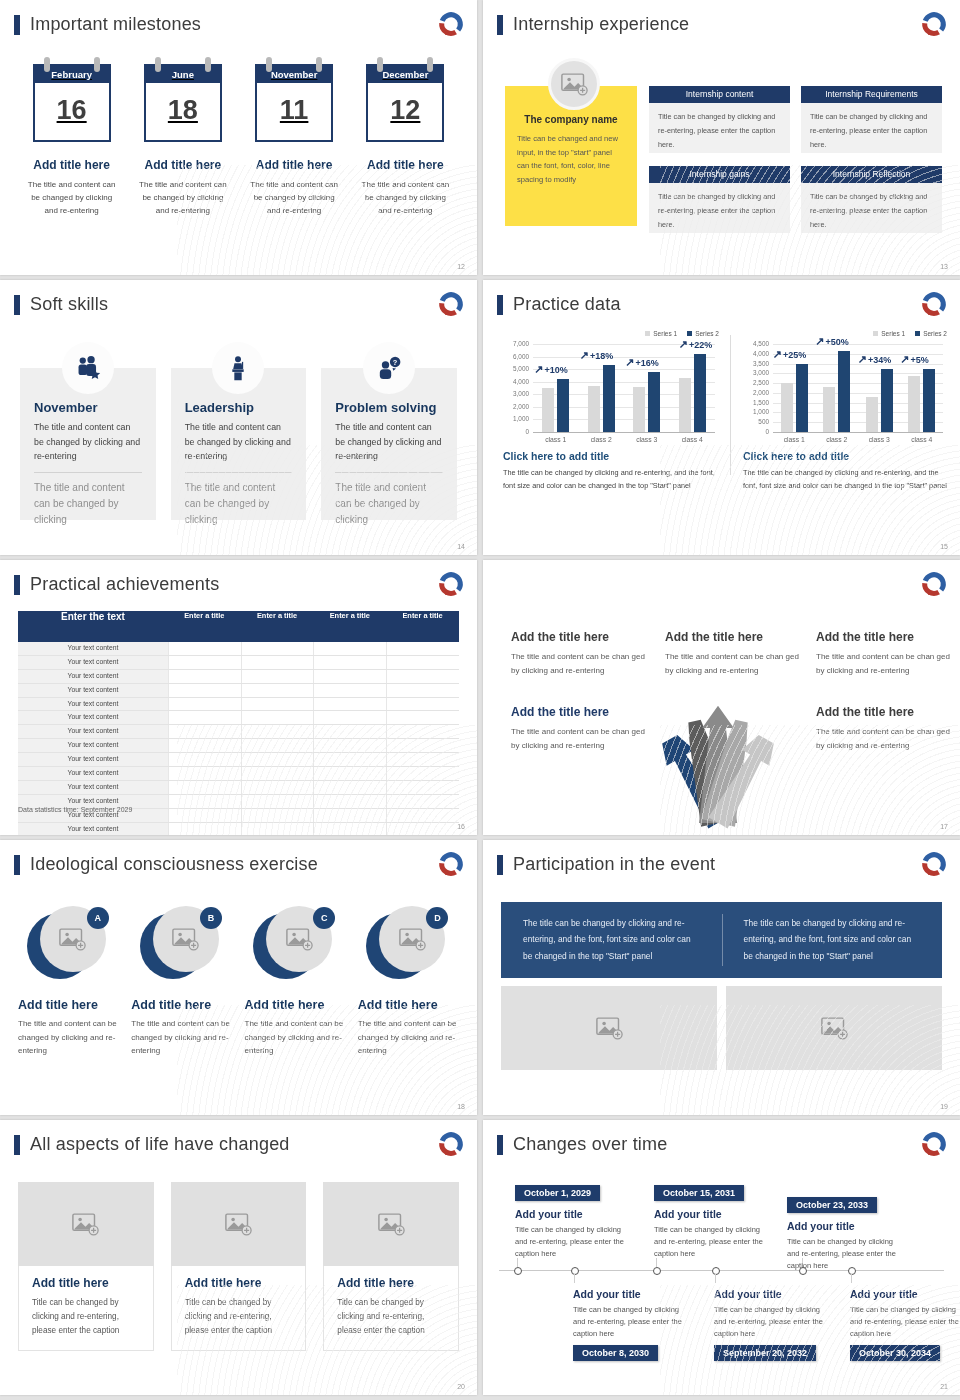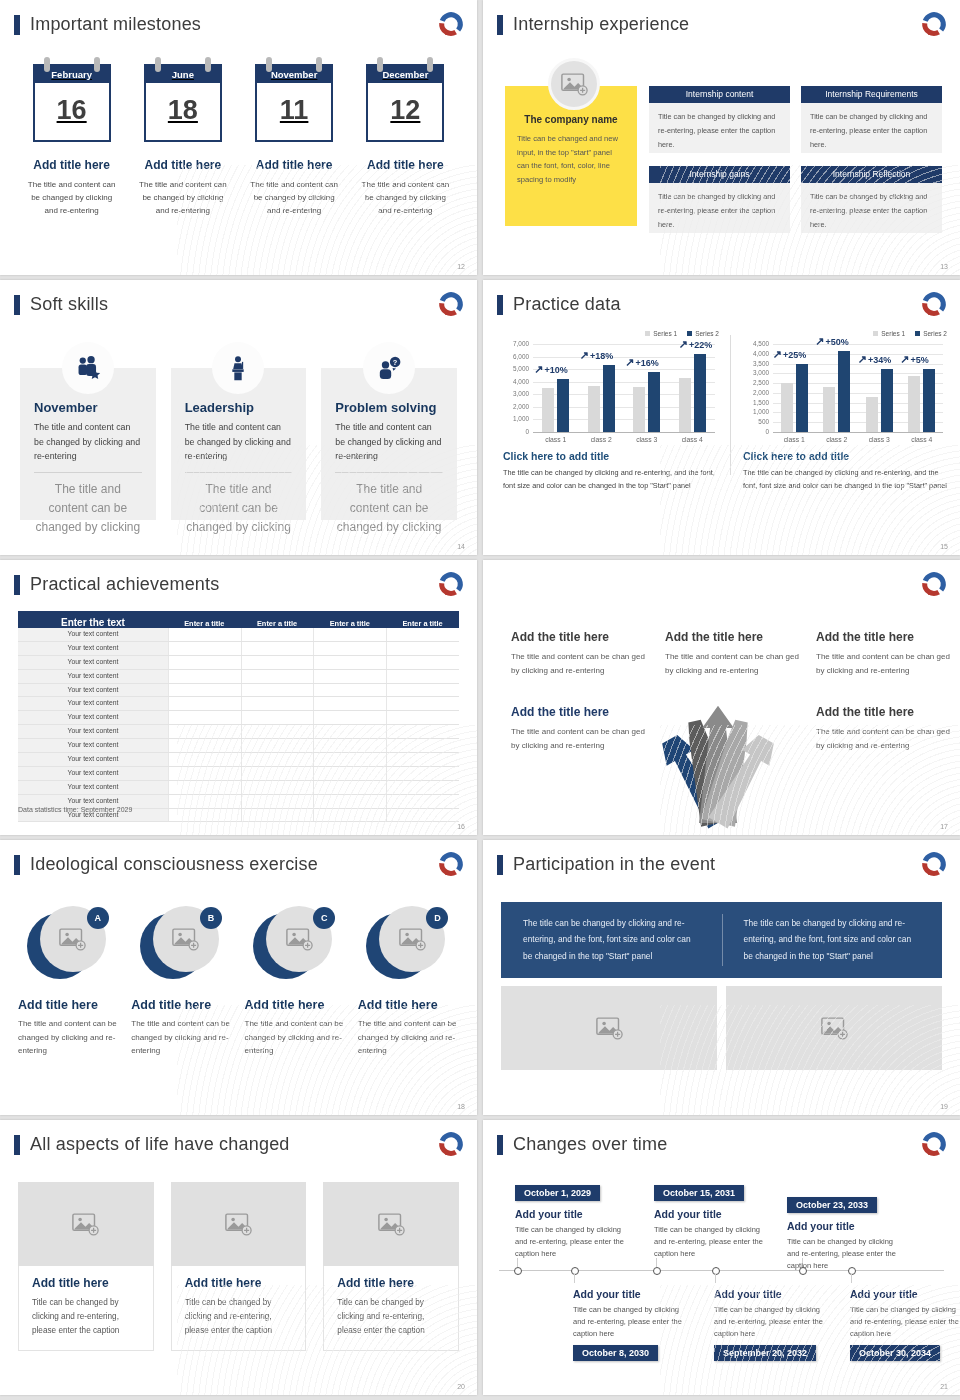--- a/index.html
+++ b/index.html
@@ -33,42 +33,42 @@
   .ipanel-h{background:#1f3a68;color:#fff;font-weight:normal;font-size:8.5px;text-align:center;line-height:17px;height:17px;}
   .ipanel-b{background:#f1f1f1;font-size:7.3px;color:#555;line-height:1.9;padding:7px 9px;height:36px;}
 
   
   .skill-row{position:absolute;top:88px;left:20px;right:20px;display:grid;grid-template-columns:repeat(3,1fr);gap:15px;}
   .skill-card{position:relative;background:#efefef;height:152px;padding:32px 14px 0;box-sizing:border-box;}
   .skill-circle{position:absolute;top:-26px;left:50%;margin-left:-26px;width:52px;height:52px;border-radius:50%;background:#fcfcfc;display:flex;align-items:center;justify-content:center;}
   .skill-title{font-size:13px;font-weight:bold;color:#17365d;}
   .skill-body{margin-top:5px;font-size:8.8px;color:#3f3f3f;line-height:1.65;}
   .skill-div{border:none;border-top:1px solid #d2d2d2;margin:8px 0 7px;}
-  .skill-foot{font-size:12px;color:#8f8f8f;line-height:1.6;text-align:center;}
+  .skill-foot{font-size:10px;color:#8f8f8f;line-height:1.6;}
 
   
   .chart-panel{position:absolute;top:48px;height:212px;}
   .chart-panel.left{left:18px;width:222px;}
   .chart-panel.right{left:258px;width:210px;}
   .vdiv{position:absolute;left:247px;top:55px;height:140px;width:1px;background:#dcdcdc;}
   .legend{position:absolute;top:2px;right:4px;display:flex;gap:10px;font-size:6.5px;color:#555;align-items:center;}
   .legend i{width:5px;height:5px;display:inline-block;margin-right:3px;}
   .plot{position:absolute;left:32px;right:8px;top:16px;height:88px;border-bottom:1px solid #b5b5b5;}
   .gl{position:absolute;left:0;right:0;height:1px;background:#e6e6e6;}
   .yt{position:absolute;left:-30px;width:26px;text-align:right;font-size:6.4px;color:#777;}
   .xl{position:absolute;font-size:6.8px;color:#666;text-align:center;top:92px;}
   .bar{position:absolute;bottom:0;}
   .growth{position:absolute;font-weight:bold;color:#1f3c6b;font-size:9px;white-space:nowrap;}
   .growth .ga{font-size:11px;margin-right:1px;}
   .chart-cap-title{position:absolute;top:122px;left:2px;font-size:10.5px;font-weight:bold;color:#1f4e79;margin:0;}
   .chart-cap-body{position:absolute;top:138px;left:2px;right:0;font-size:7.3px;color:#444;line-height:1.8;margin:0;}
 
   
   .ach-table{position:absolute;left:18px;right:18px;top:51px;}
-  .t-head{display:flex;background:#1f3a68;color:#fff;height:17px;align-items:flex-end;}
+  .t-head{display:flex;background:#1f3a68;color:#fff;height:31px;align-items:flex-start;}
   .t-head .c0{width:34%;text-align:center;font-weight:bold;font-size:10px;}
   .t-head .cn{width:16.5%;text-align:center;font-weight:bold;font-size:7.4px;}
   .t-row{display:flex;height:12.9px;align-items:center;border-bottom:1px solid #e3e3e3;}
   .t-row .c0{width:34%;text-align:center;font-size:6.8px;color:#4a4a4a;background:#f1f1f1;line-height:12.9px;height:12.9px;}
   .t-row .cn{width:16.5%;height:12.9px;border-left:1px solid #e7e7e7;box-sizing:border-box;}
   .footnote{position:absolute;left:18px;top:246px;font-size:7px;color:#666;}
 
   
   .raise-block{position:absolute;width:140px;}
   .raise-title{font-size:12px;font-weight:bold;color:#3d3d3d;margin:0;}

